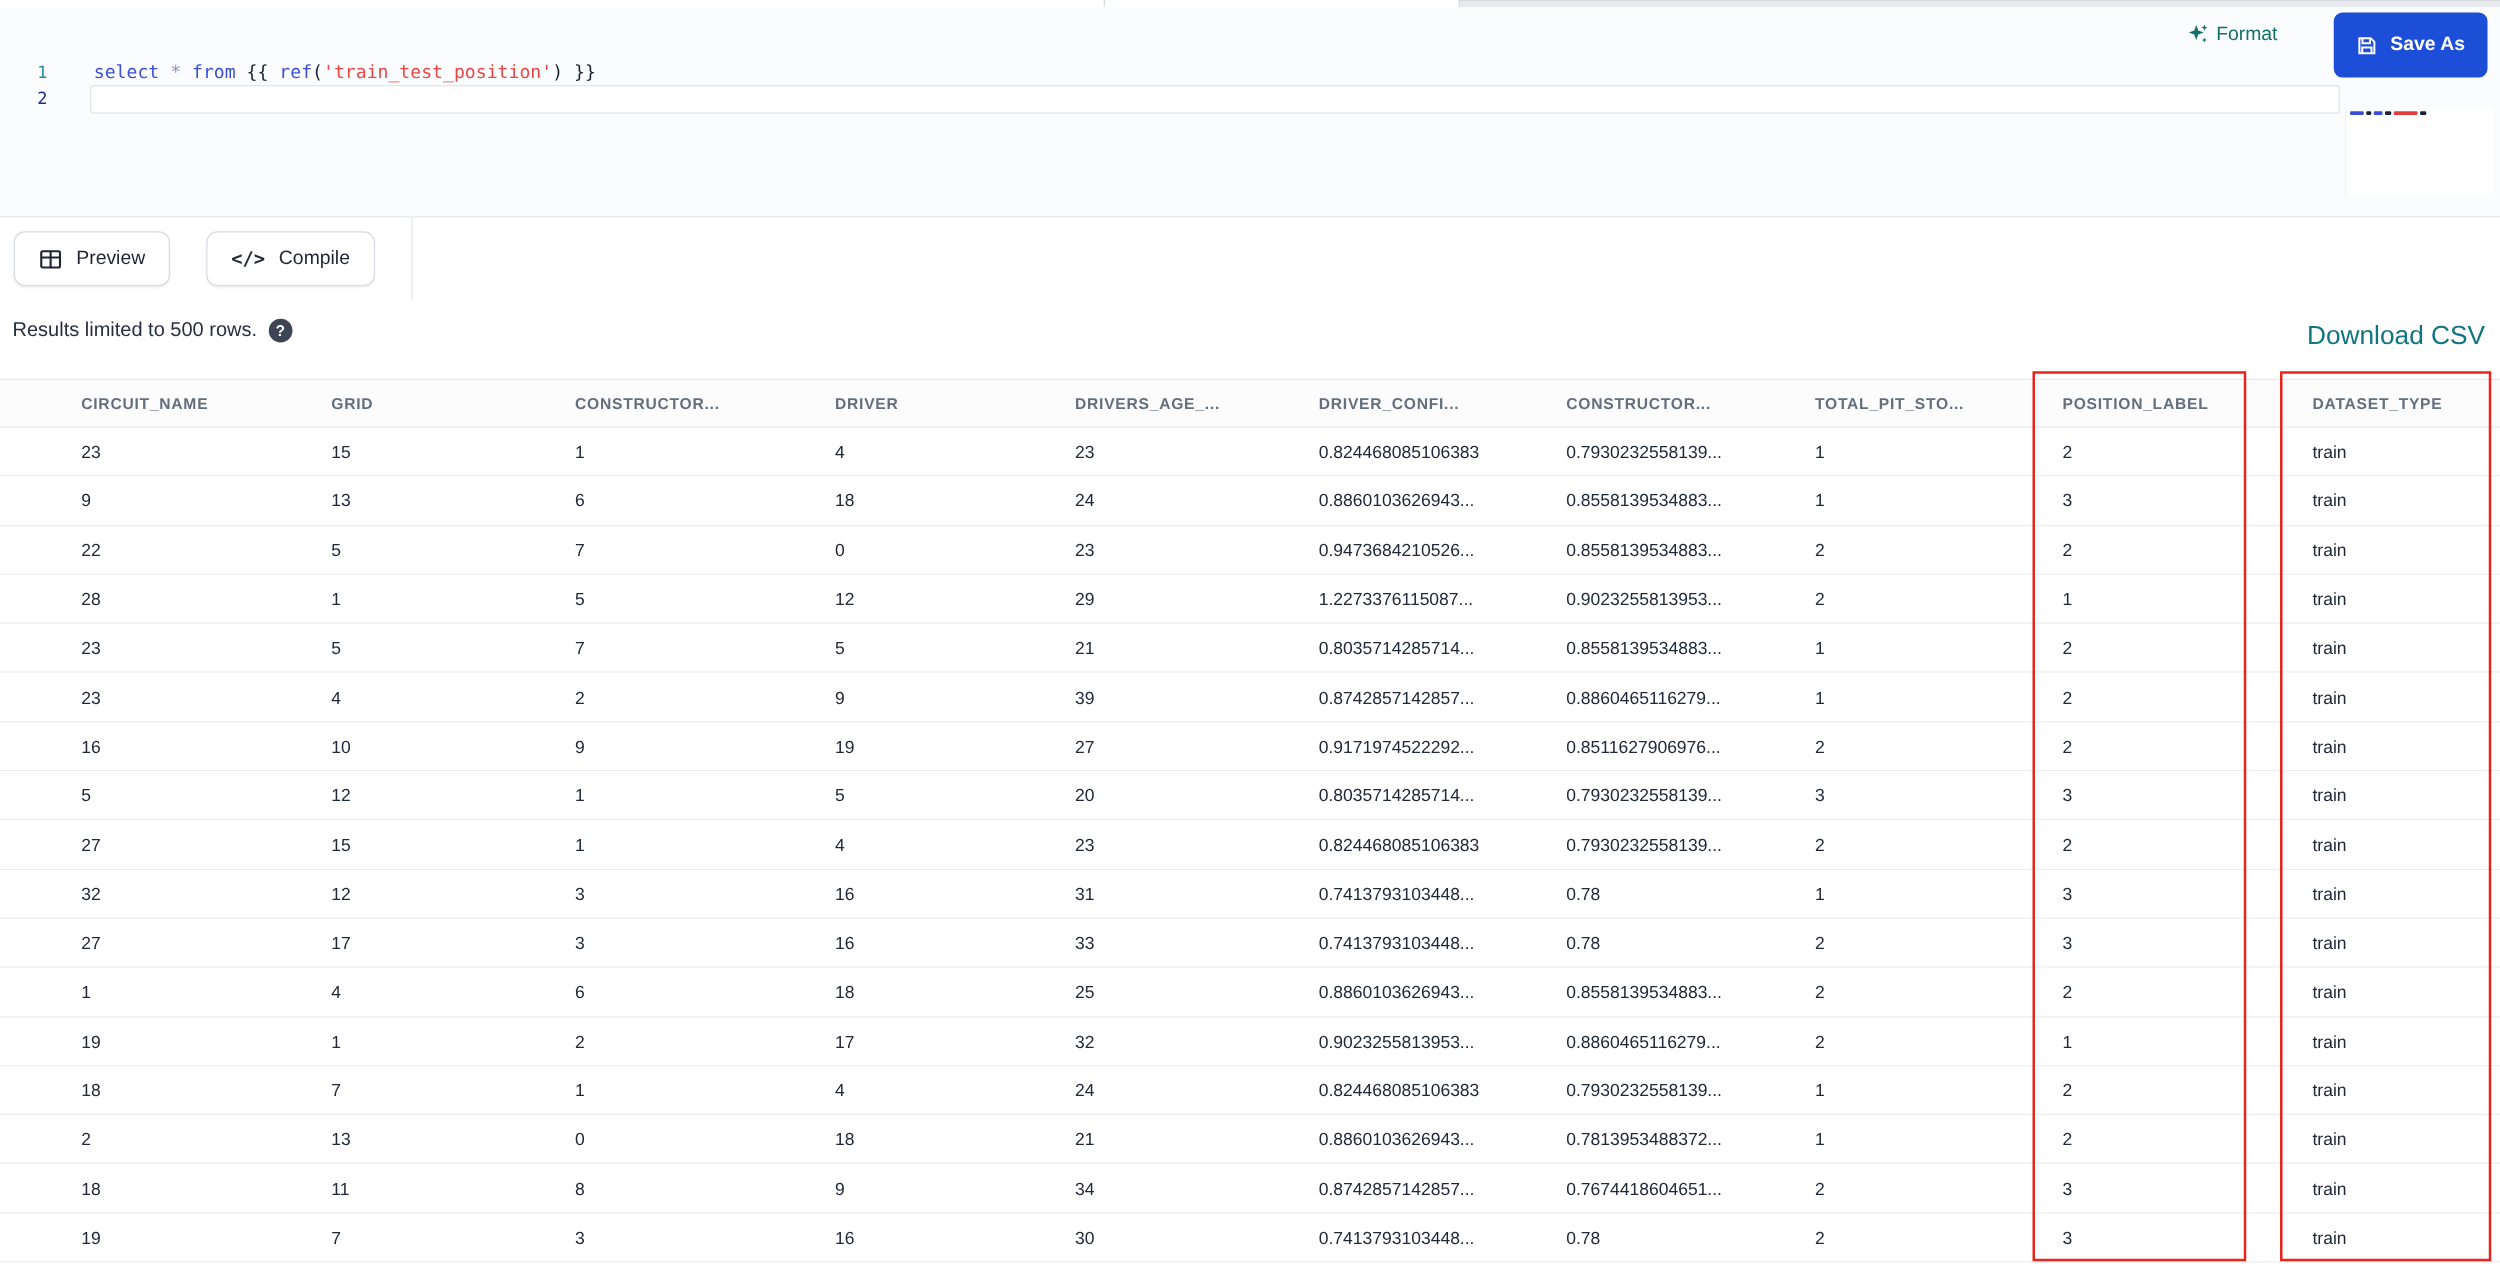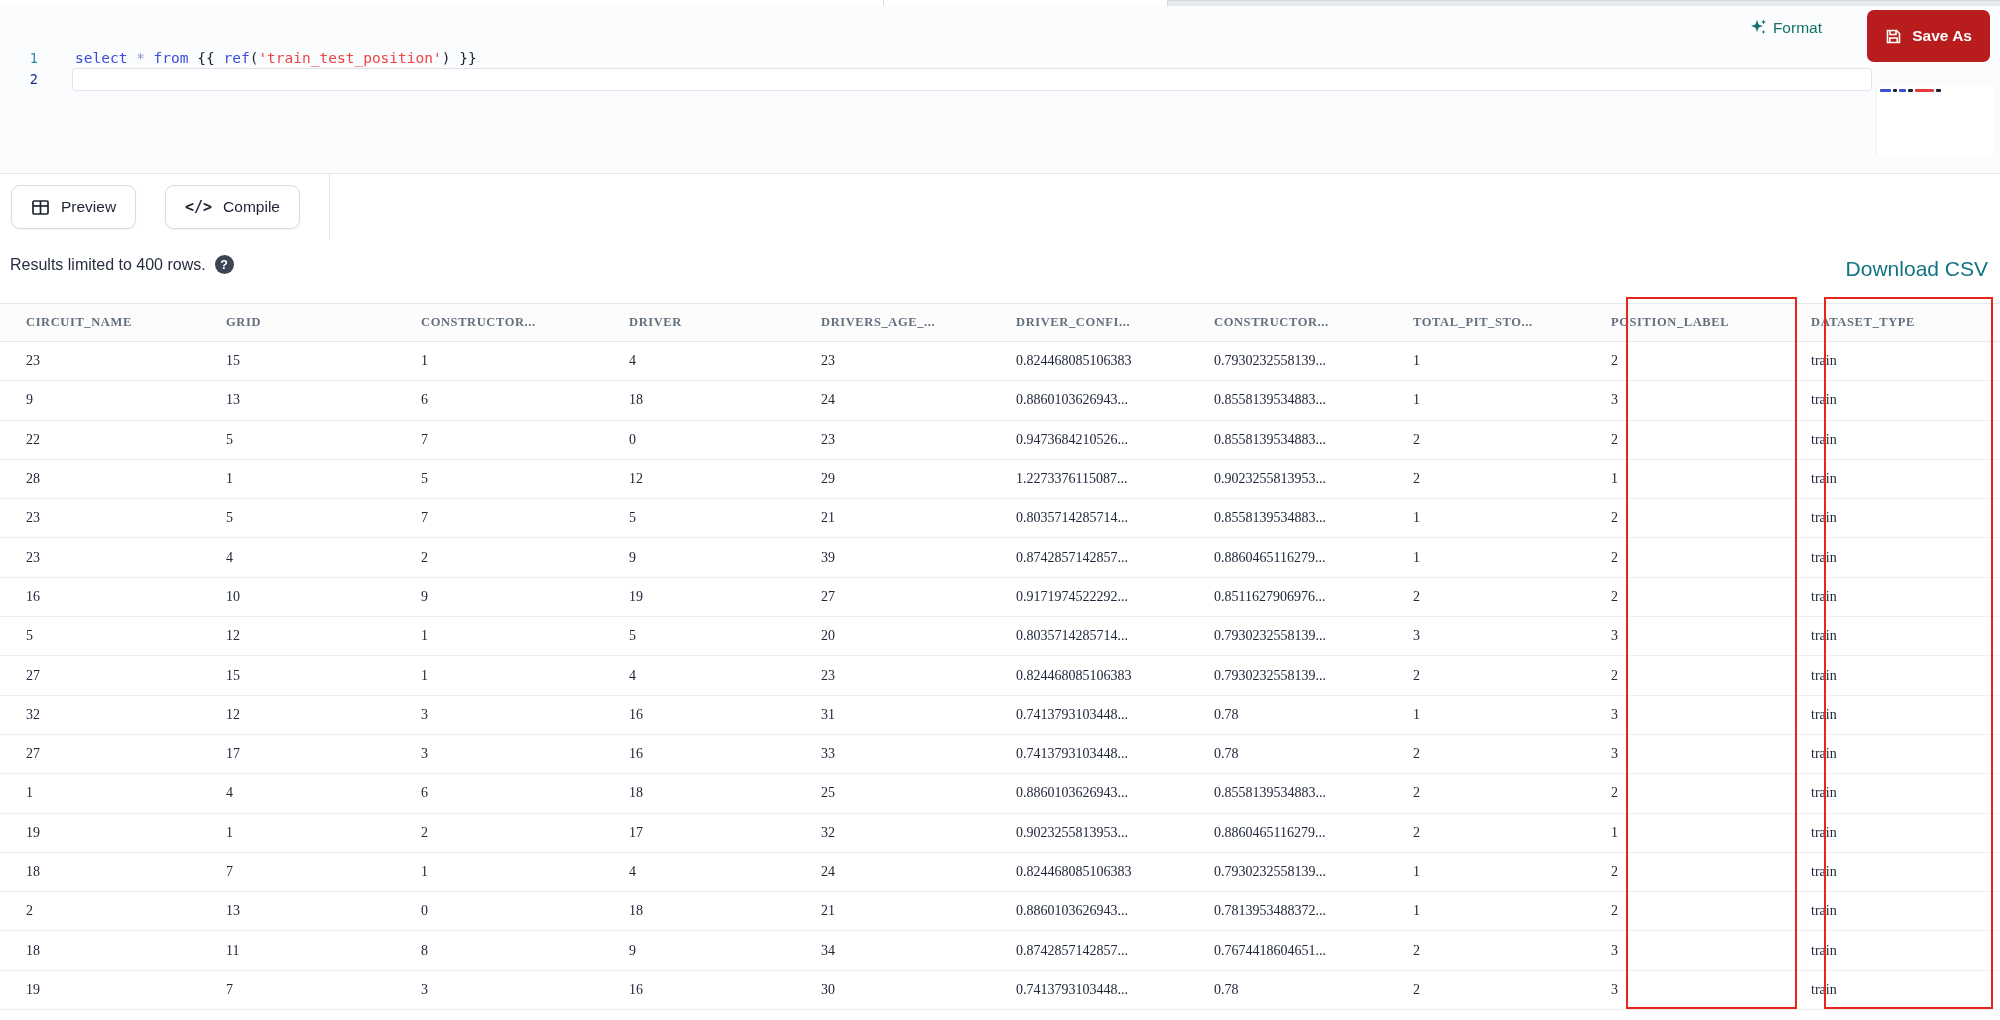--- a/index.html
+++ b/index.html
@@ -17,21 +17,21 @@
   .tabstrip-rest { position:absolute; top:0; left:1167px; right:0; height:6px;
     background:#e9eaee; border-top:1px solid #d7d9e0; border-left:1px solid #d7d9e0; }
   .tabstrip-tick { position:absolute; top:0; left:883px; width:1px; height:5px; background:#d7d9e0; }
 
   
   .editor-pane { position:absolute; top:6px; left:0; right:0; height:167px; background:#fbfcfe; }
 
   .format-btn { position:absolute; top:12px; right:178px; display:flex; align-items:center; gap:4px;
     color:#14706a; font-size:15.5px; font-weight:500; cursor:pointer; }
   .saveas-btn { position:absolute; top:4px; right:10px; height:52px; padding:16px 18px;
-    background:#b91c1c; border:none; border-radius:7px; color:#ffffff;
+    background:#1d4ed8; border:none; border-radius:7px; color:#ffffff;
     display:flex; align-items:center; gap:10px; font-size:15.5px; font-weight:600; cursor:pointer; }
 
   .code-area { position:absolute; top:34px; left:0; right:0; bottom:0;
     font-family:"DejaVu Sans Mono", monospace; font-size:14.5px; }
   .gutter-num { position:absolute; left:0; width:38px; text-align:right; line-height:21px; font-size:13.5px; }
   .gutter-num.n1 { top:8px; color:#2a8aa5; }
   .gutter-num.n2 { top:29px; color:#1b2d8f; }
   .code-line { position:absolute; left:75px; top:8px; line-height:21px; white-space:pre; }
   .current-line-box { position:absolute; left:72px; top:28px; width:1800px; height:23px;
     border:1px solid #e1e4ea; border-radius:3px; background:#ffffff; }
@@ -70,21 +70,21 @@
   .status-msg { position:absolute; left:10px; top:22px; font-size:16px; color:#272e40;
     display:flex; align-items:center; gap:9px; }
   .help-icon { width:19px; height:19px; border-radius:50%; background:#3d4454; color:#ffffff;
     font-size:12.5px; font-weight:bold; display:inline-flex; align-items:center; justify-content:center; cursor:pointer; }
   .download-link { position:absolute; right:12px; top:24px; font-size:21px; color:#117482; cursor:pointer; }
 
   
   .data-table { position:absolute; top:129px; left:0; right:0; }
   .grid-cols { display:grid;
     grid-template-columns:200px 195px 208px 192px 195px 198px 199px 198px 200px 135px;
-    padding-left:26px; align-items:center;font-family:Liberation Serif, serif; }
+    padding-left:65px; align-items:center; }
   .thead { height:39px; background:#fcfcfd; border-top:1px solid #e7e9ee; border-bottom:1px solid #e7e9ee; }
   .th { font-size:12.5px; font-weight:700; letter-spacing:.6px; color:#636f7e; }
   .trow { height:39.3px; border-bottom:1px solid #eceef2; }
   .td { font-size:14px; color:#20283a; }
 
   .hl-box { position:absolute; border:2px solid #e8251d; pointer-events:none; }
   .hl-box.pos { left:1626px; top:123px; width:171px; height:712px; }
   .hl-box.dst { left:1824px; top:123px; width:169px; height:712px; }
 
   svg { display:block; }
@@ -157,21 +157,21 @@
       <span class="compile-glyph">&lt;/&gt;</span>
       <span>Compile</span>
     </button>
 
     <div class="vdivider"></div>
 
   </div>
 
   <div class="status-row">
     <div class="status-msg">
-      <span>Results limited to 400 rows.</span>
+      <span>Results limited to 500 rows.</span>
       <span class="help-icon">?</span>
     </div>
     <div class="download-link">Download CSV</div>
   </div>
 
   <div class="data-table">
     <div class="thead grid-cols" id="table-head">
         <div class="th">CIRCUIT_NAME</div>
         <div class="th">GRID</div>
         <div class="th">CONSTRUCTOR...</div>

